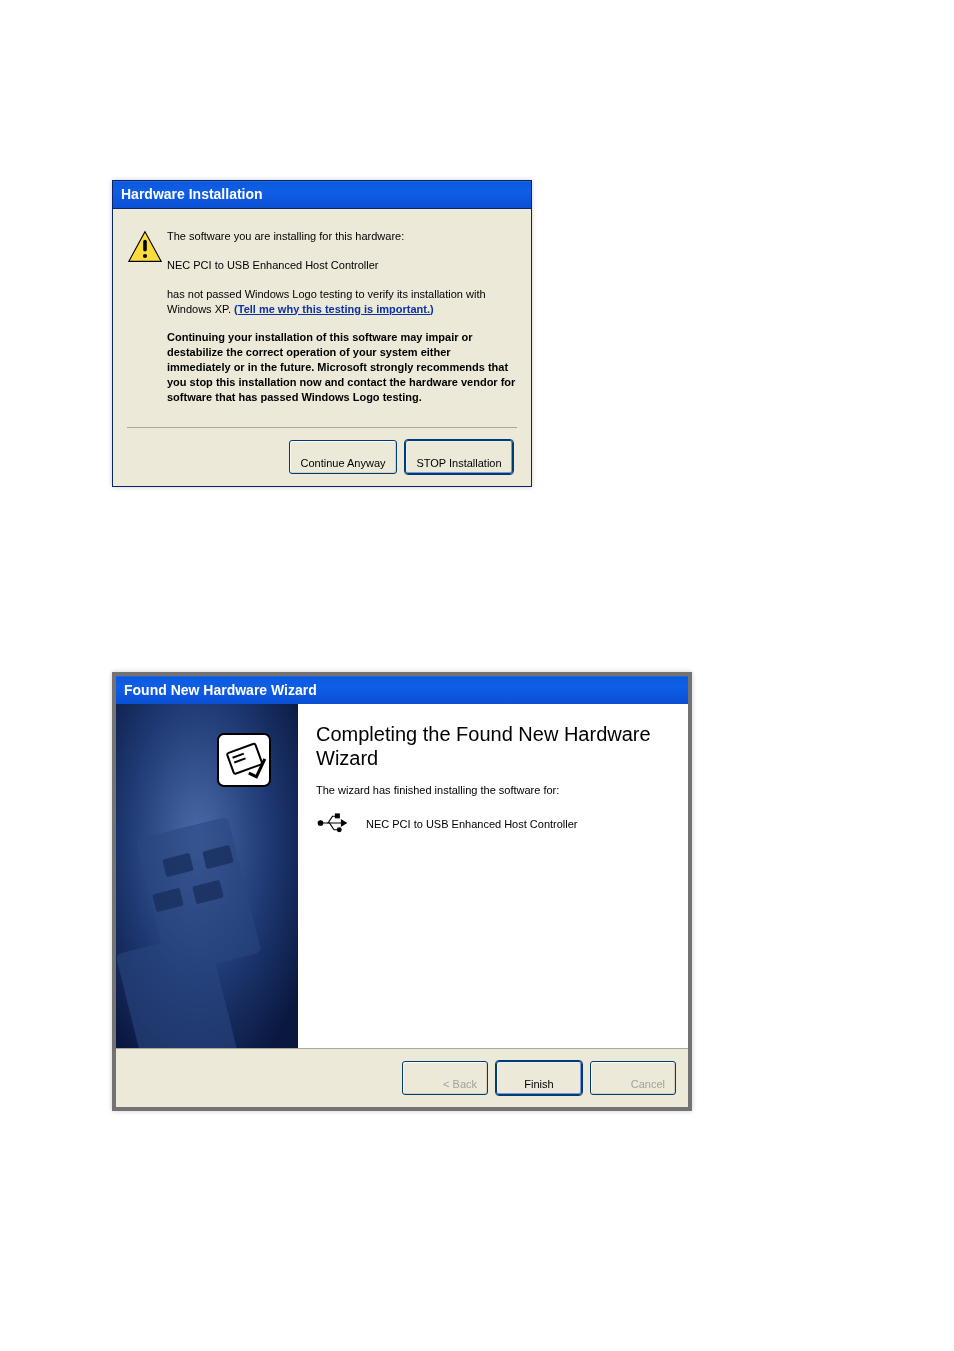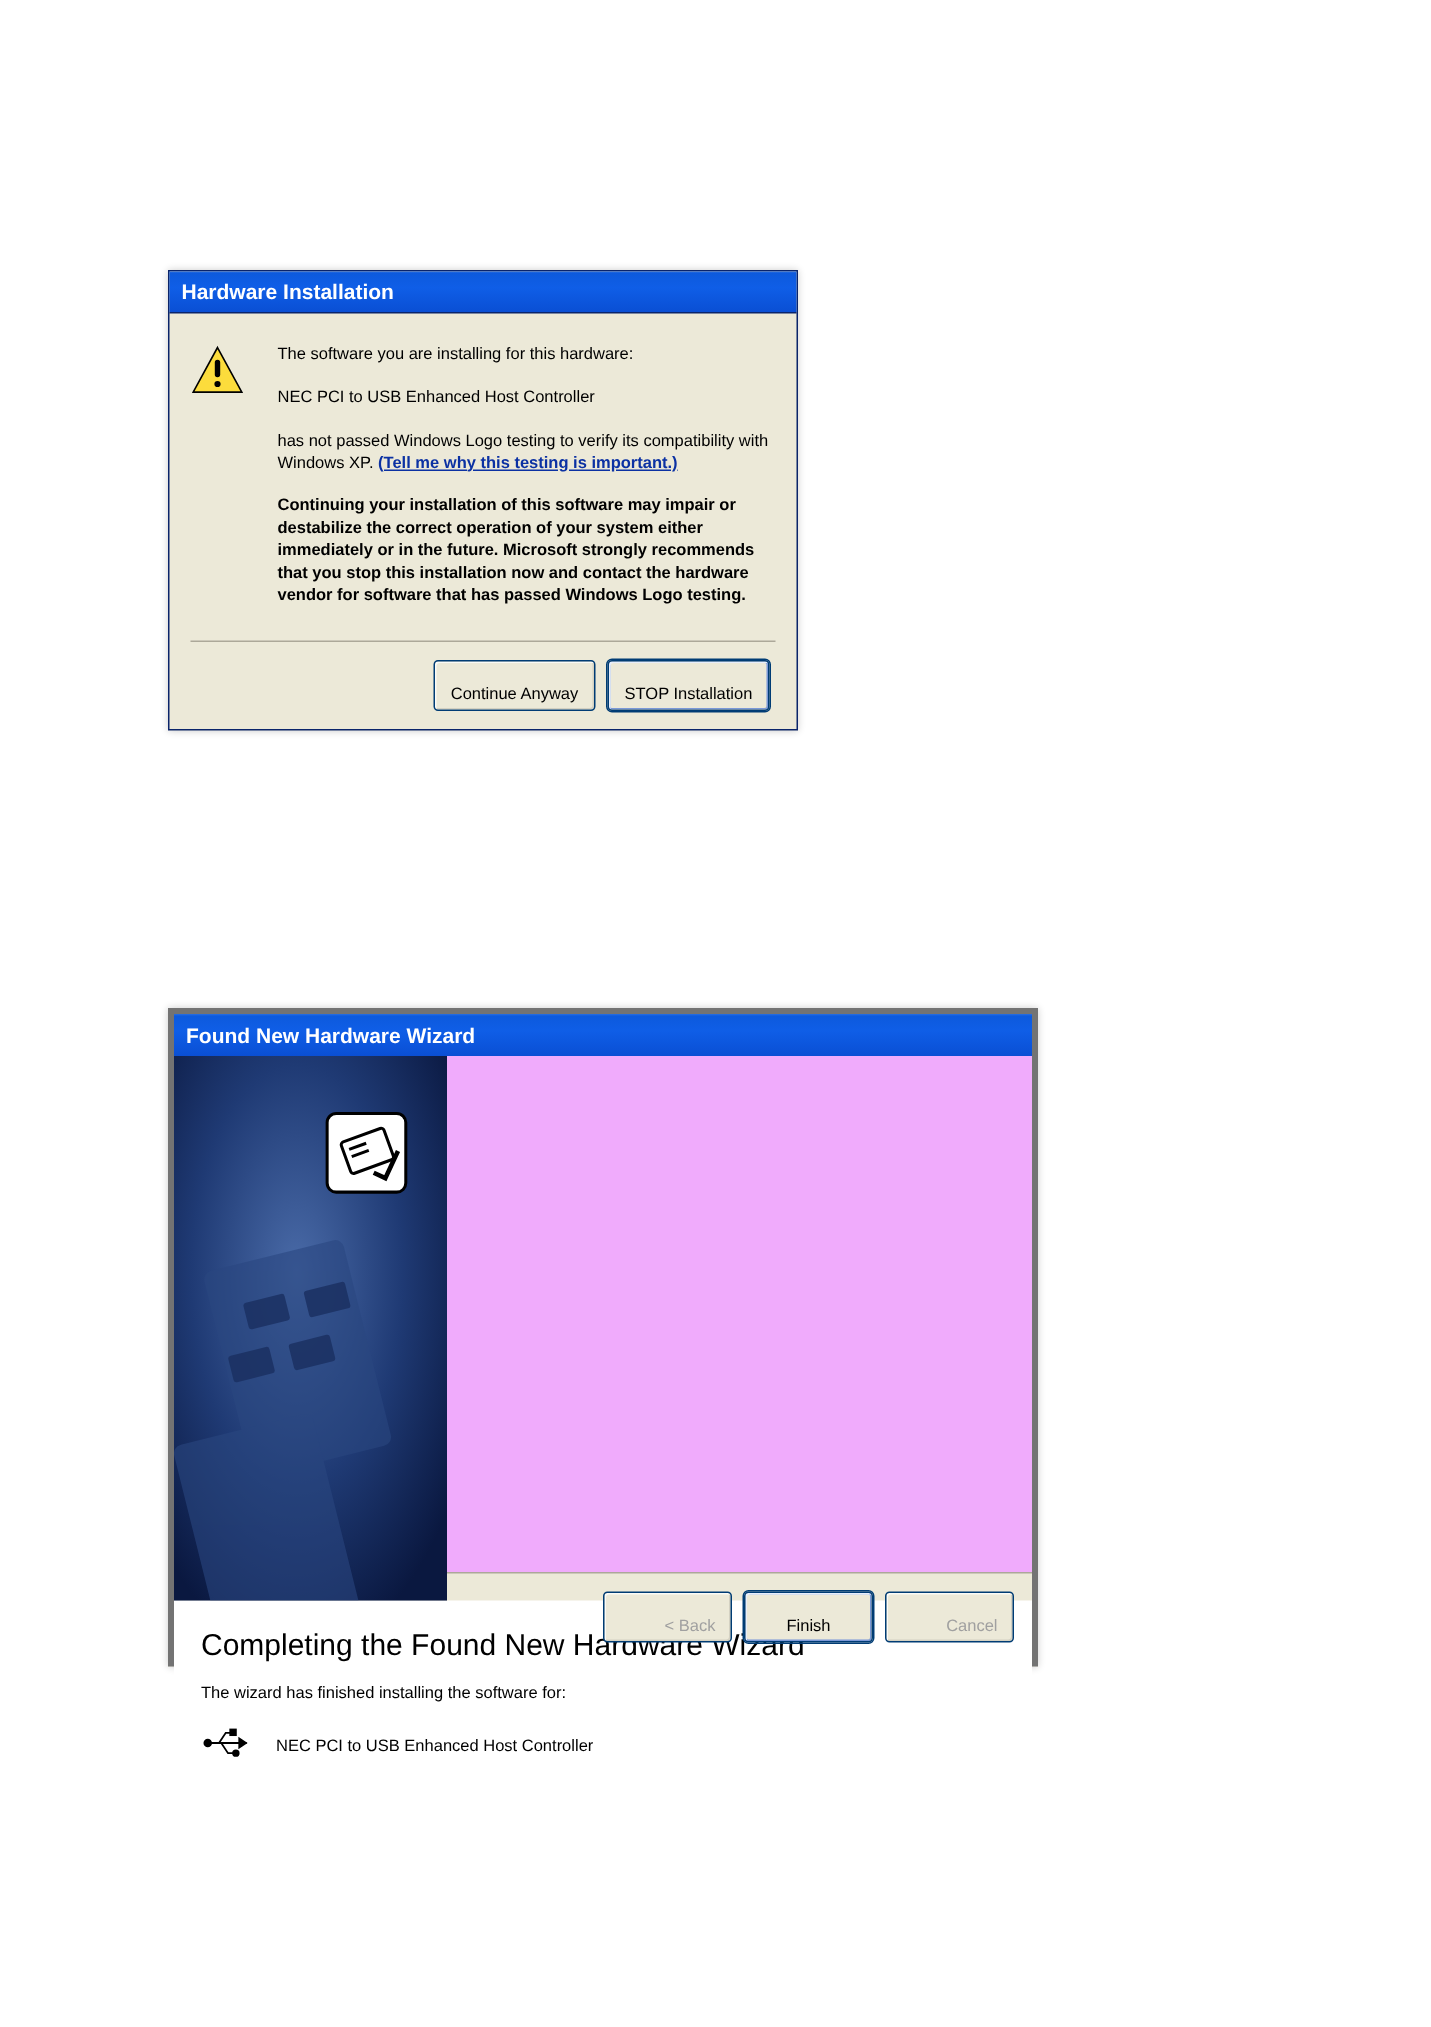--- a/index.html
+++ b/index.html
@@ -32,21 +32,20 @@
     .dlg1 {
       left: 112px;
       top: 180px;
       width: 420px;
     }
     .dlg1-body {
       padding: 20px 14px 12px 14px;
     }
     .dlg1-content {
       display: flex;
-      gap: 18px;
     }
     .warning-icon-wrap {
       width: 40px;
       flex-shrink: 0;
     }
     .warning-icon-wrap svg { width: 36px; height: 36px; }
     .dlg1-text { flex: 1; }
     .dlg1-text p { margin-bottom: 14px; line-height: 1.35; }
     .dlg1-text p.tight { margin-bottom: 0; }
     .dlg1-text .bold { font-weight: bold; margin-top: 12px; }
@@ -86,23 +85,22 @@
     .dlg2 {
       left: 112px;
       top: 672px;
       width: 580px;
       border: 4px solid #737373;
       background: #ece9d8;
     }
     .dlg2 .titlebar { border-bottom: none; }
     .wizard-body {
       display: flex;
-      background: #f0abfc;
+      background: #7dd3fc;
       height: 344px;
-      flex-direction: column;
     }
     .wizard-left {
       width: 182px;
       background: radial-gradient(ellipse at 40% 40%, #3c5a96 0%, #1a2f60 55%, #0b1a42 100%);
       position: relative;
       overflow: hidden;
       flex-shrink: 0;
     }
     .wizard-left svg { width: 100%; height: 100%; }
     .wizard-right {
@@ -146,21 +144,21 @@
         <svg viewBox="0 0 40 40">
           <polygon points="20,3 38,36 2,36" fill="#fcdc3c" stroke="#000" stroke-width="1.2"></polygon>
           <rect x="18" y="12" width="4" height="13" rx="2" fill="#000"></rect>
           <circle cx="20" cy="30" r="2.3" fill="#000"></circle>
         </svg>
       </div>
       <div class="dlg1-text">
         <p>The software you are installing for this hardware:</p>
         <p>NEC PCI to USB Enhanced Host Controller</p>
         <p>
-          <span>has not passed Windows Logo testing to verify its compatibility with Windows XP. </span><span class="link">(Tell me why this testing is important.)</span>
+          <span>has not passed Windows Logo testing to verify its installation with Windows XP. </span><span class="link">(Tell me why this testing is important.)</span>
         </p>
         <p class="bold tight">Continuing your installation of this software may impair or destabilize the correct operation of your system either immediately or in the future. Microsoft strongly recommends that you stop this installation now and contact the hardware vendor for software that has passed Windows Logo testing.</p>
       </div>
     </div>
     <div class="dlg1-sep"></div>
     <div class="dlg1-buttons">
       <button class="xp">Continue Anyway</button>
       <button class="xp default">STOP Installation</button>
     </div>
   </div>

